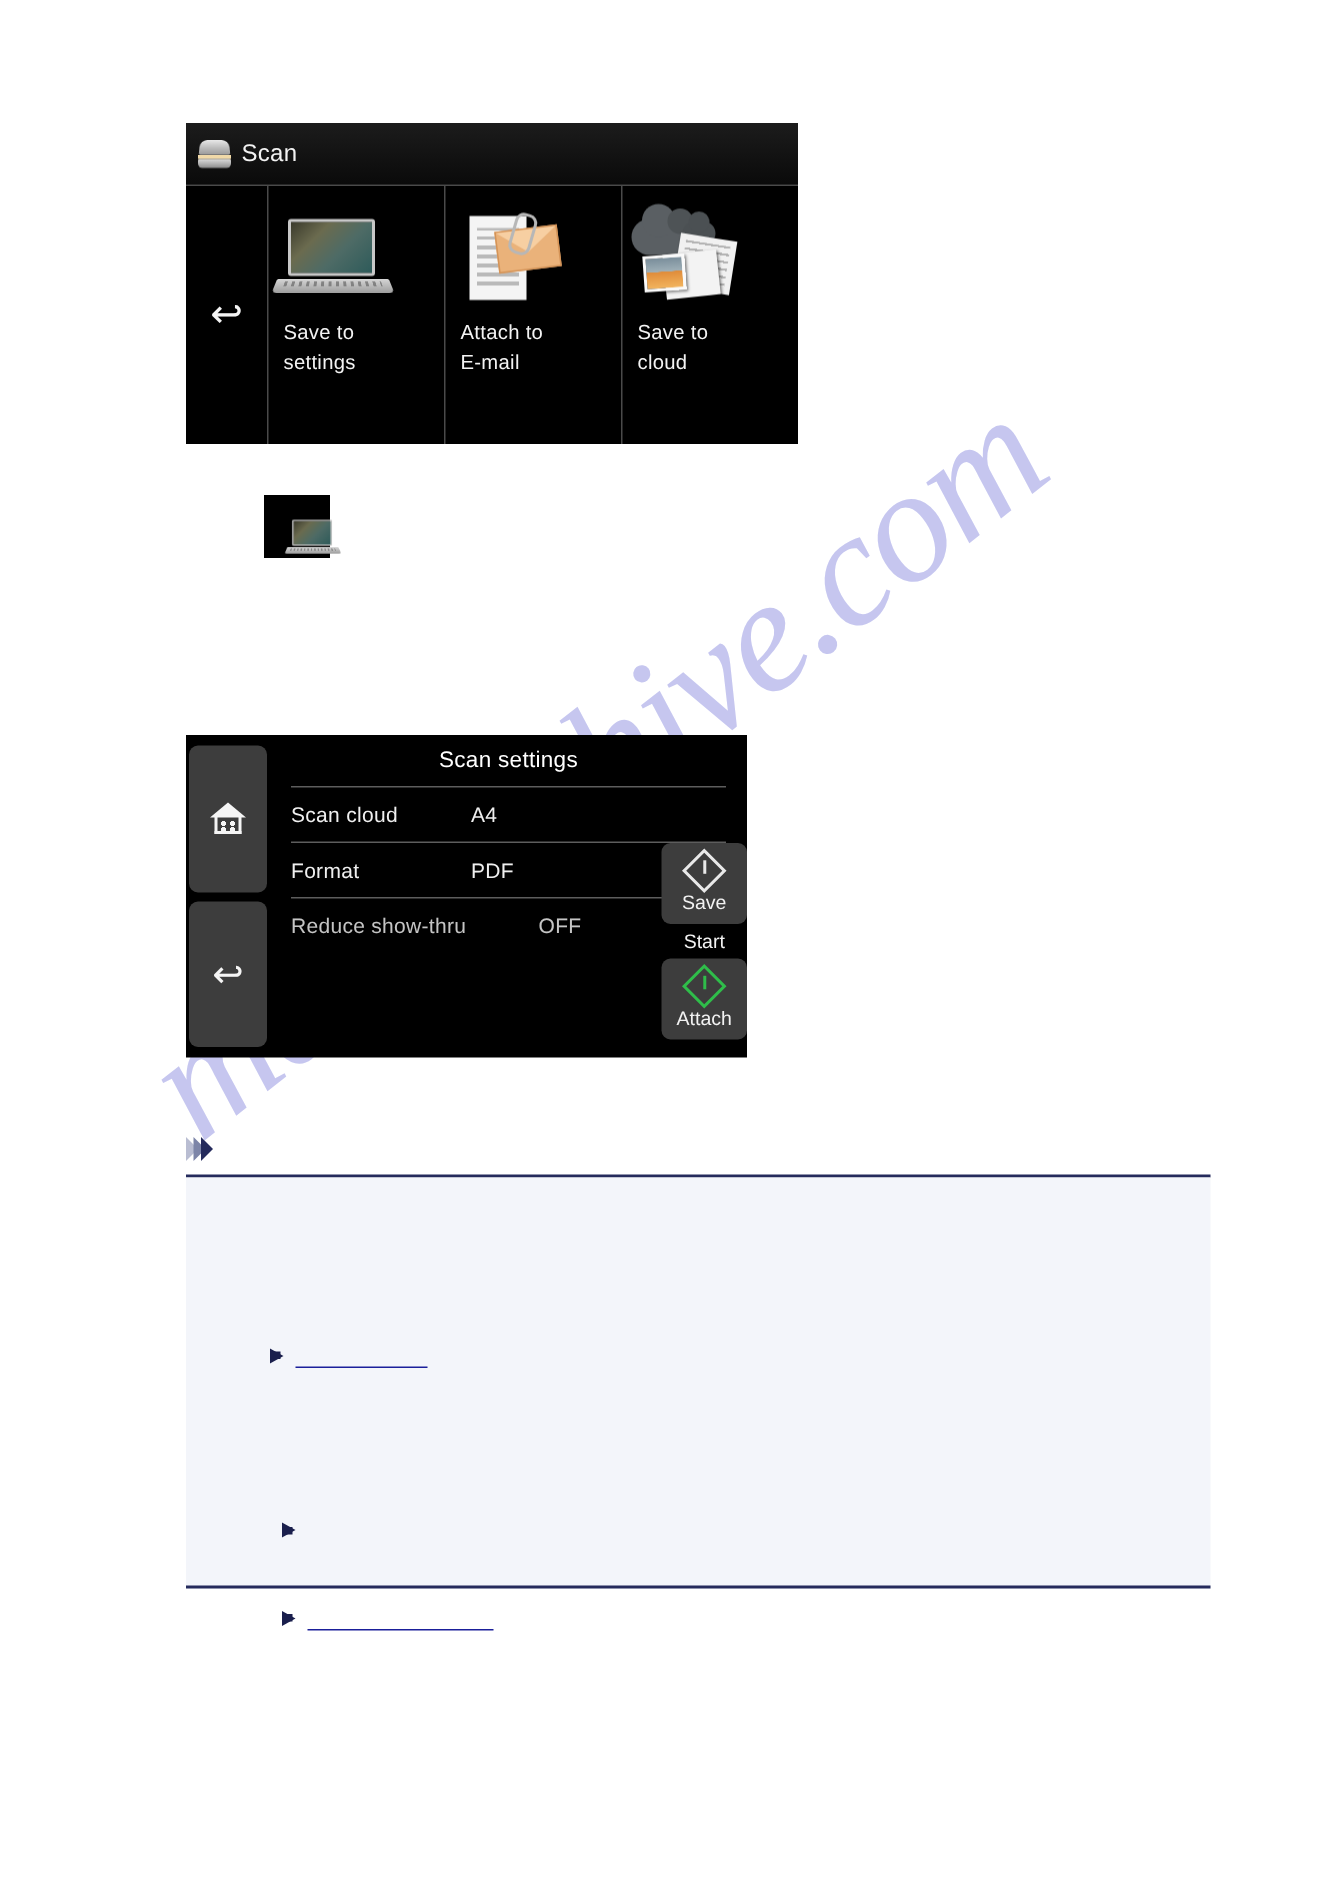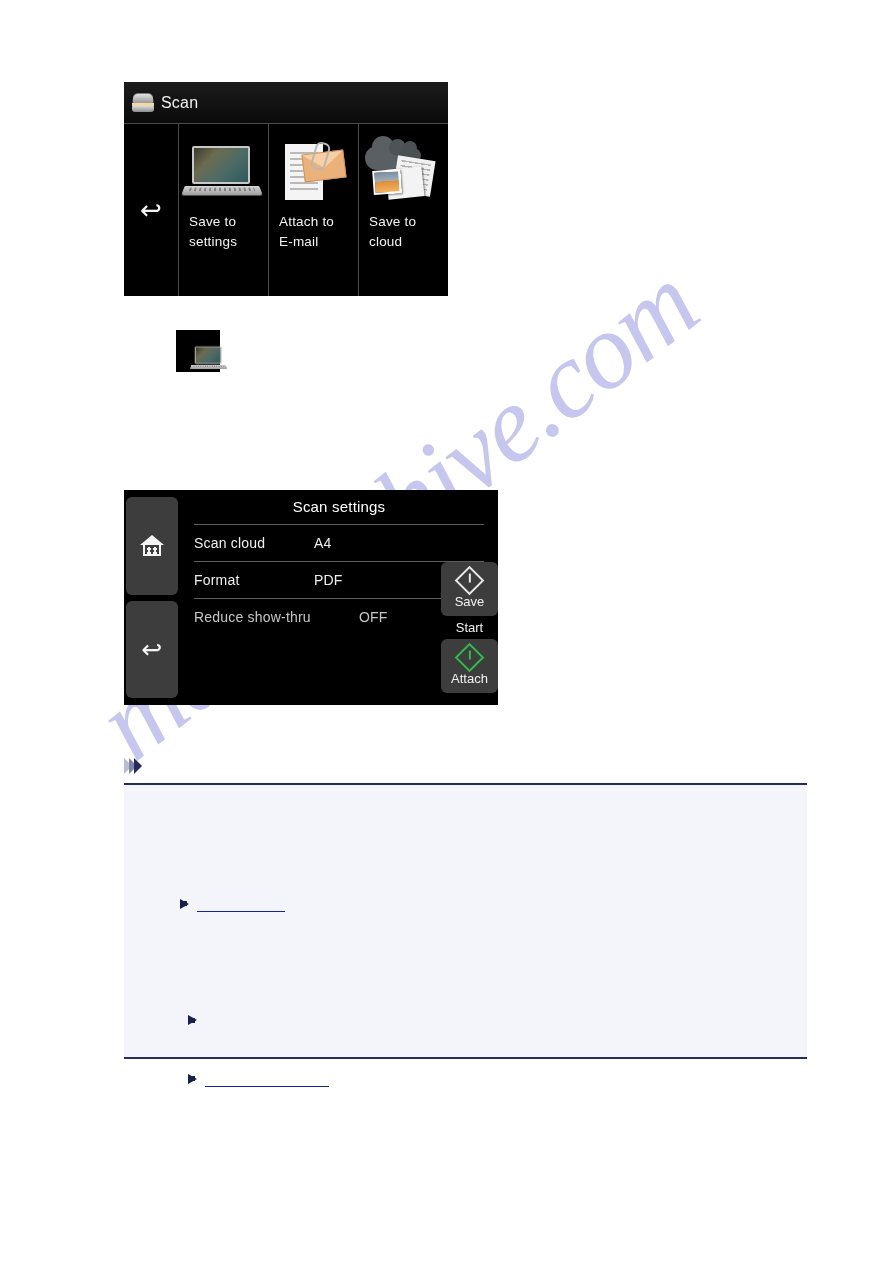--- a/index.html
+++ b/index.html
@@ -39,21 +39,21 @@
   .lcd {
     position: absolute;
     background: #000000;
     z-index: 10;
     overflow: hidden;
   }
 
   #panel-scan-menu {
     left: 124px;
     top: 82px;
-    width: 324px;
+    width: 408px;
     height: 214px;
   }
 
   
   .lcd-titlebar {
     height: 41px;
     display: flex;
     align-items: center;
     padding-left: 8px;
     background: linear-gradient(180deg, #1c1c1c 0%, #0a0a0a 100%);

